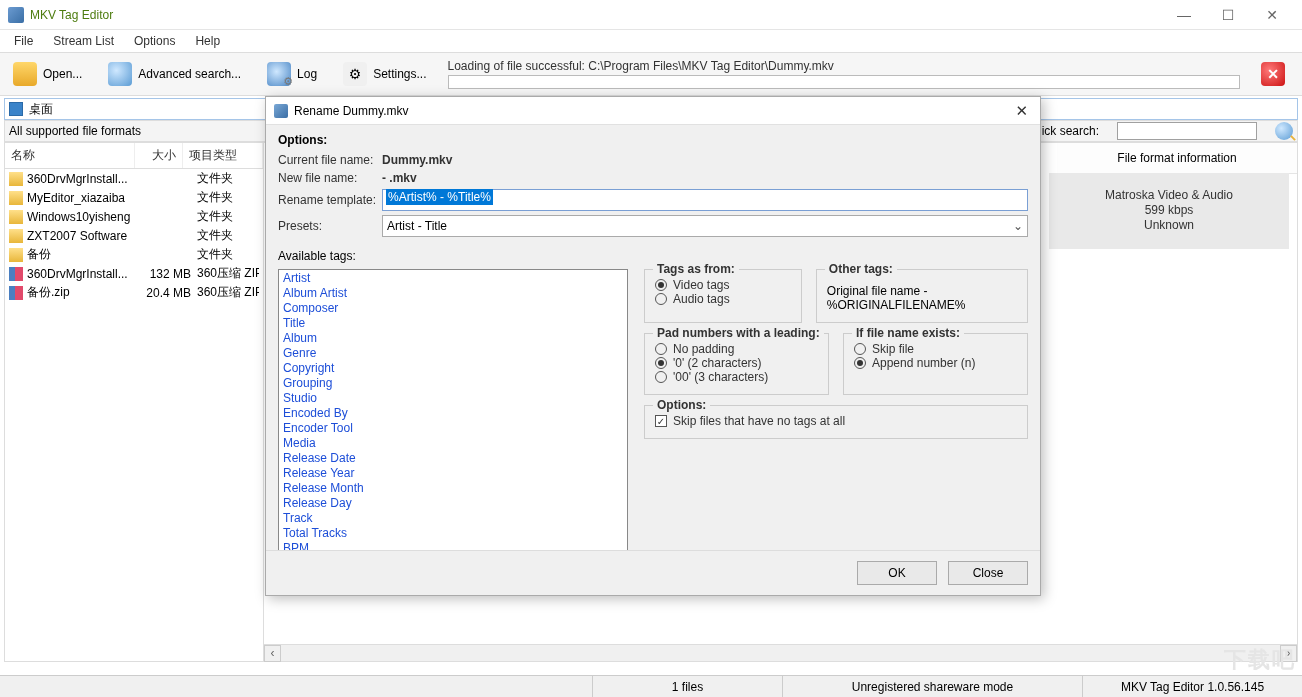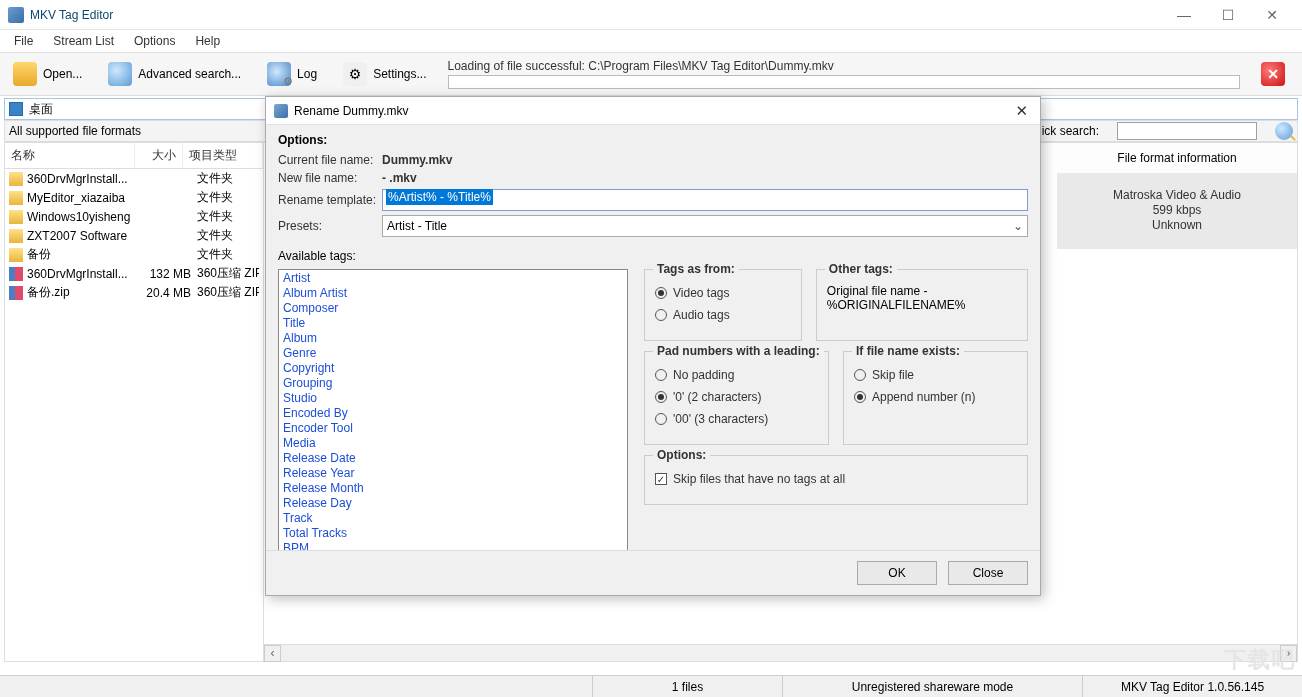--- a/index.html
+++ b/index.html
@@ -1,21 +1,21 @@
 <!DOCTYPE html>
 <html><head>
 <meta charset="utf-8">
 <style>
 * { box-sizing: border-box; margin: 0; padding: 0; font-family: "Segoe UI", Tahoma, sans-serif; font-size: 12px; }
 body { background: #fff; width: 1302px; height: 697px; overflow: hidden; position: relative; }
 
 
 .titlebar { height: 30px; display: flex; align-items: center; background: #fff; border-bottom: 1px solid #e5e5e5; padding: 0 8px; }
 .titlebar .app-icon { width: 16px; height: 16px; background: linear-gradient(135deg,#6b9bd1,#3a6ea5); border-radius: 2px; margin-right: 6px; }
-.titlebar .title { color: #0c4a6e; }
+.titlebar .title { color: #4d7c0f; }
 .titlebar .win-controls { margin-left: auto; display: flex; }
 .titlebar .win-controls span { width: 44px; height: 30px; display: flex; align-items: center; justify-content: center; color: #666; font-size: 14px; }
 
 
 .menubar { height: 22px; display: flex; align-items: center; padding: 0 6px; gap: 4px; }
 .menubar span { padding: 2px 8px; color: #333; }
 
 
 .toolbar { height: 44px; display: flex; align-items: center; border-top: 1px solid #ddd; border-bottom: 1px solid #ddd; background: #f6f6f6; }
 .tool-btn { display: flex; align-items: center; gap: 6px; padding: 4px 10px; margin: 2px; border: 1px solid transparent; cursor: default; }
@@ -55,21 +55,21 @@
 .file-row { display:flex; align-items:center; padding: 1px 4px; }
 .file-row .fico{width:14px;height:14px;margin-right:4px;}
 .fico-folder{background:linear-gradient(#ffe08a,#e8b63a);}
 .fico-zip{width:14px;height:14px;background:linear-gradient(90deg,#4a7fc1 40%,#e14a6b 40%);}
 .file-row .fname{width:118px;overflow:hidden;text-overflow:ellipsis;white-space:nowrap;}
 .file-row .fsize{width:52px;text-align:right;padding-right:6px;}
 .file-row .ftype{flex:1;overflow:hidden;white-space:nowrap;}
 
 
 .info-header { background:#fdfdfd; border-bottom:1px solid #e5e5e5; padding:8px; text-align:center; position:absolute; right:0; top:0; width:240px;}
-.info-body { position:absolute; right:0; top:30px; width:240px; background:#e9e9e9; padding:14px; height:76px;}
+.info-body { position:absolute; right:8px; top:30px; width:240px; background:#e9e9e9; padding:14px; height:76px;}
 .info-body div{text-align:center;color:#333;margin:1px 0;}
 
 
 .hscroll { position:absolute; bottom:0; left:0; right:0; height:17px; background:#f0f0f0; border-top:1px solid #ddd; display:flex; align-items:center;}
 .hscroll .arrow{width:17px;height:17px;display:flex;align-items:center;justify-content:center;color:#666;background:#f0f0f0;border:1px solid #ccc;}
 .hscroll .track{flex:1;height:17px;}
 
 
 .statusbar { position:absolute; bottom:0; left:0; right:0; height:22px; border-top:1px solid #ccc; background:#f0f0f0; display:flex; align-items:center;}
 .statusbar .cell { border-left:1px solid #ccc; padding:0 10px; height:100%; display:flex; align-items:center;}
@@ -92,21 +92,21 @@
 
 .below-grid{display:flex;gap:16px;margin-top:6px;}
 .tags-col{width:350px;display:flex;flex-direction:column;}
 .tags-list{flex:1;border:1px solid #888;background:#fff;height:276px;overflow-y:scroll;padding:1px 4px;}
 .tags-list div{line-height:15px;color:#1d4ed8;}
 .groups-col{flex:1;display:flex;flex-direction:column;gap:10px;}
 .dual{display:flex;gap:14px;}
 .fieldset{border:1px solid #ccc;padding:8px 10px 10px 10px;position:relative;background:#f0f0f0;}
 .fieldset .legend{position:absolute;top:-8px;left:8px;background:#f0f0f0;padding:0 4px;font-weight:bold;color:#333;}
 .fieldset.half{flex:1;}
-.radio-row,.check-row{display:flex;align-items:center;gap:6px;margin:8px 0;color:#333;}
+.radio-row,.check-row{display:flex;align-items:center;gap:6px;margin:0 0;color:#333;}
 .radio{width:12px;height:12px;border:1px solid #555;border-radius:50%;display:inline-flex;align-items:center;justify-content:center;}
 .radio.checked::after{content:"";width:6px;height:6px;background:#333;border-radius:50%;}
 .checkbox{width:12px;height:12px;border:1px solid #555;background:#fff;display:inline-flex;align-items:center;justify-content:center;font-size:10px;color:#333;}
 .checkbox.checked::after{content:"✓";}
 
 .dlg-buttons{display:flex;justify-content:flex-end;gap:11px;padding:10px 12px;border-top:1px solid #ddd;background:#f0f0f0;}
 .dlg-buttons button{width:80px;height:24px;border:1px solid #aaa;background:#e9e9e9;}
 
 
 .tags-list::-webkit-scrollbar{width:17px;}

